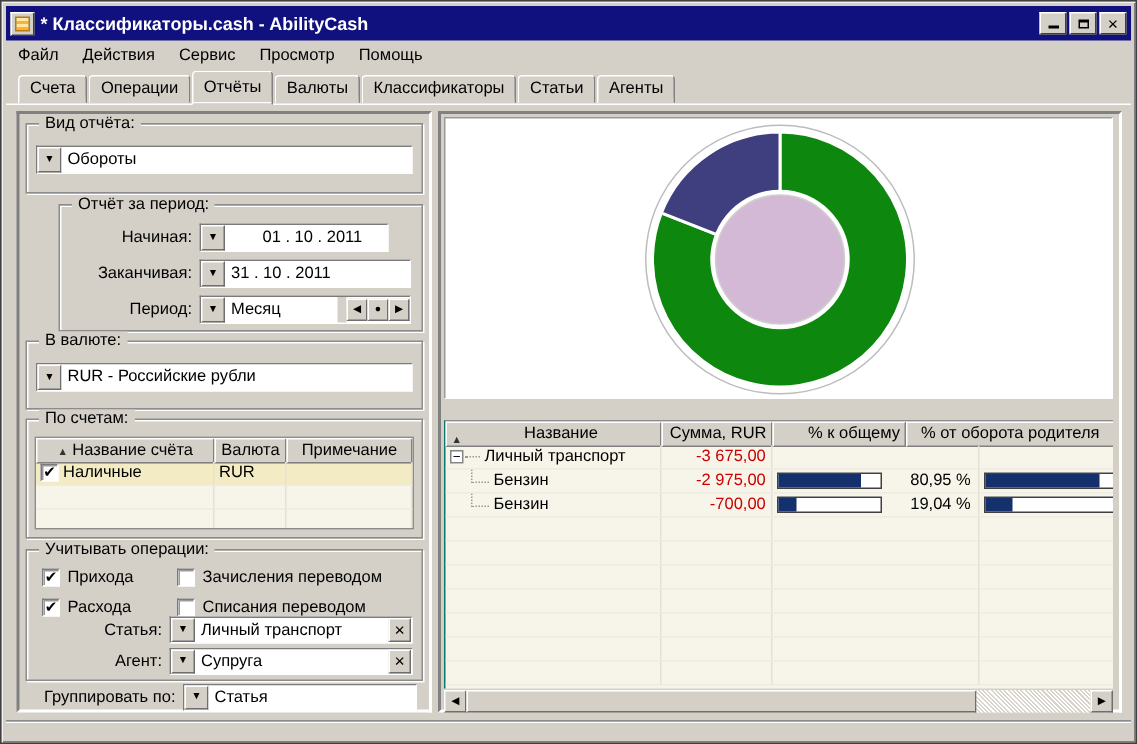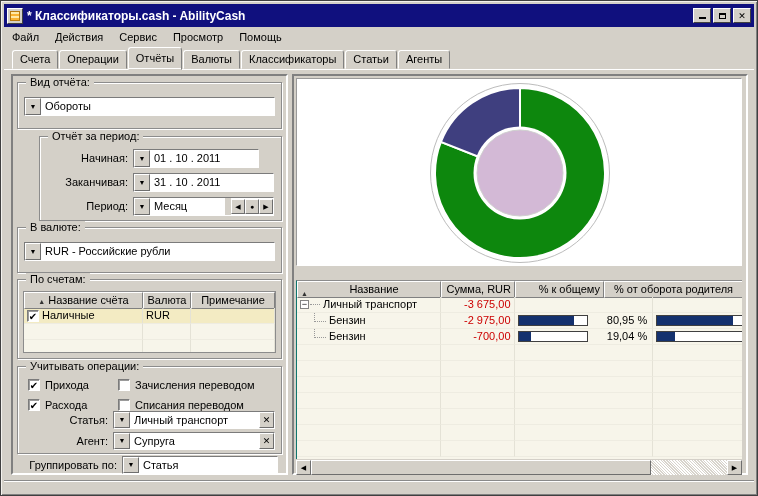--- a/index.html
+++ b/index.html
@@ -126,21 +126,21 @@
         <span class="grouplabel">Вид отчёта:</span>
         <div class="combo" style="left:6px;top:14px;right:6px;">
           <button class="combo-btn">▼</button>
           <div class="combo-field">Обороты</div>
         </div>
       </div>
 
       <div class="groupbox" style="left:4px;top:60px;right:4px;height:85px;margin-left:22px;">
         <span class="grouplabel">Отчёт за период:</span>
         <span class="row-label" style="left:4px;top:15px;width:84px;">Начиная:</span>
-        <div class="combo" style="left:93px;top:12px;right:22px;">
+        <div class="combo" style="left:93px;top:12px;right:22px;gap:21px;">
           <button class="combo-btn">▼</button>
           <div class="combo-field">01 . 10 . 2011</div>
         </div>
         <span class="row-label" style="left:4px;top:39px;width:84px;">Заканчивая:</span>
         <div class="combo" style="left:93px;top:36px;right:7px;">
           <button class="combo-btn">▼</button>
           <div class="combo-field">31 . 10 . 2011</div>
         </div>
         <span class="row-label" style="left:4px;top:63px;width:84px;">Период:</span>
         <div class="combo" style="left:93px;top:60px;right:7px;">

